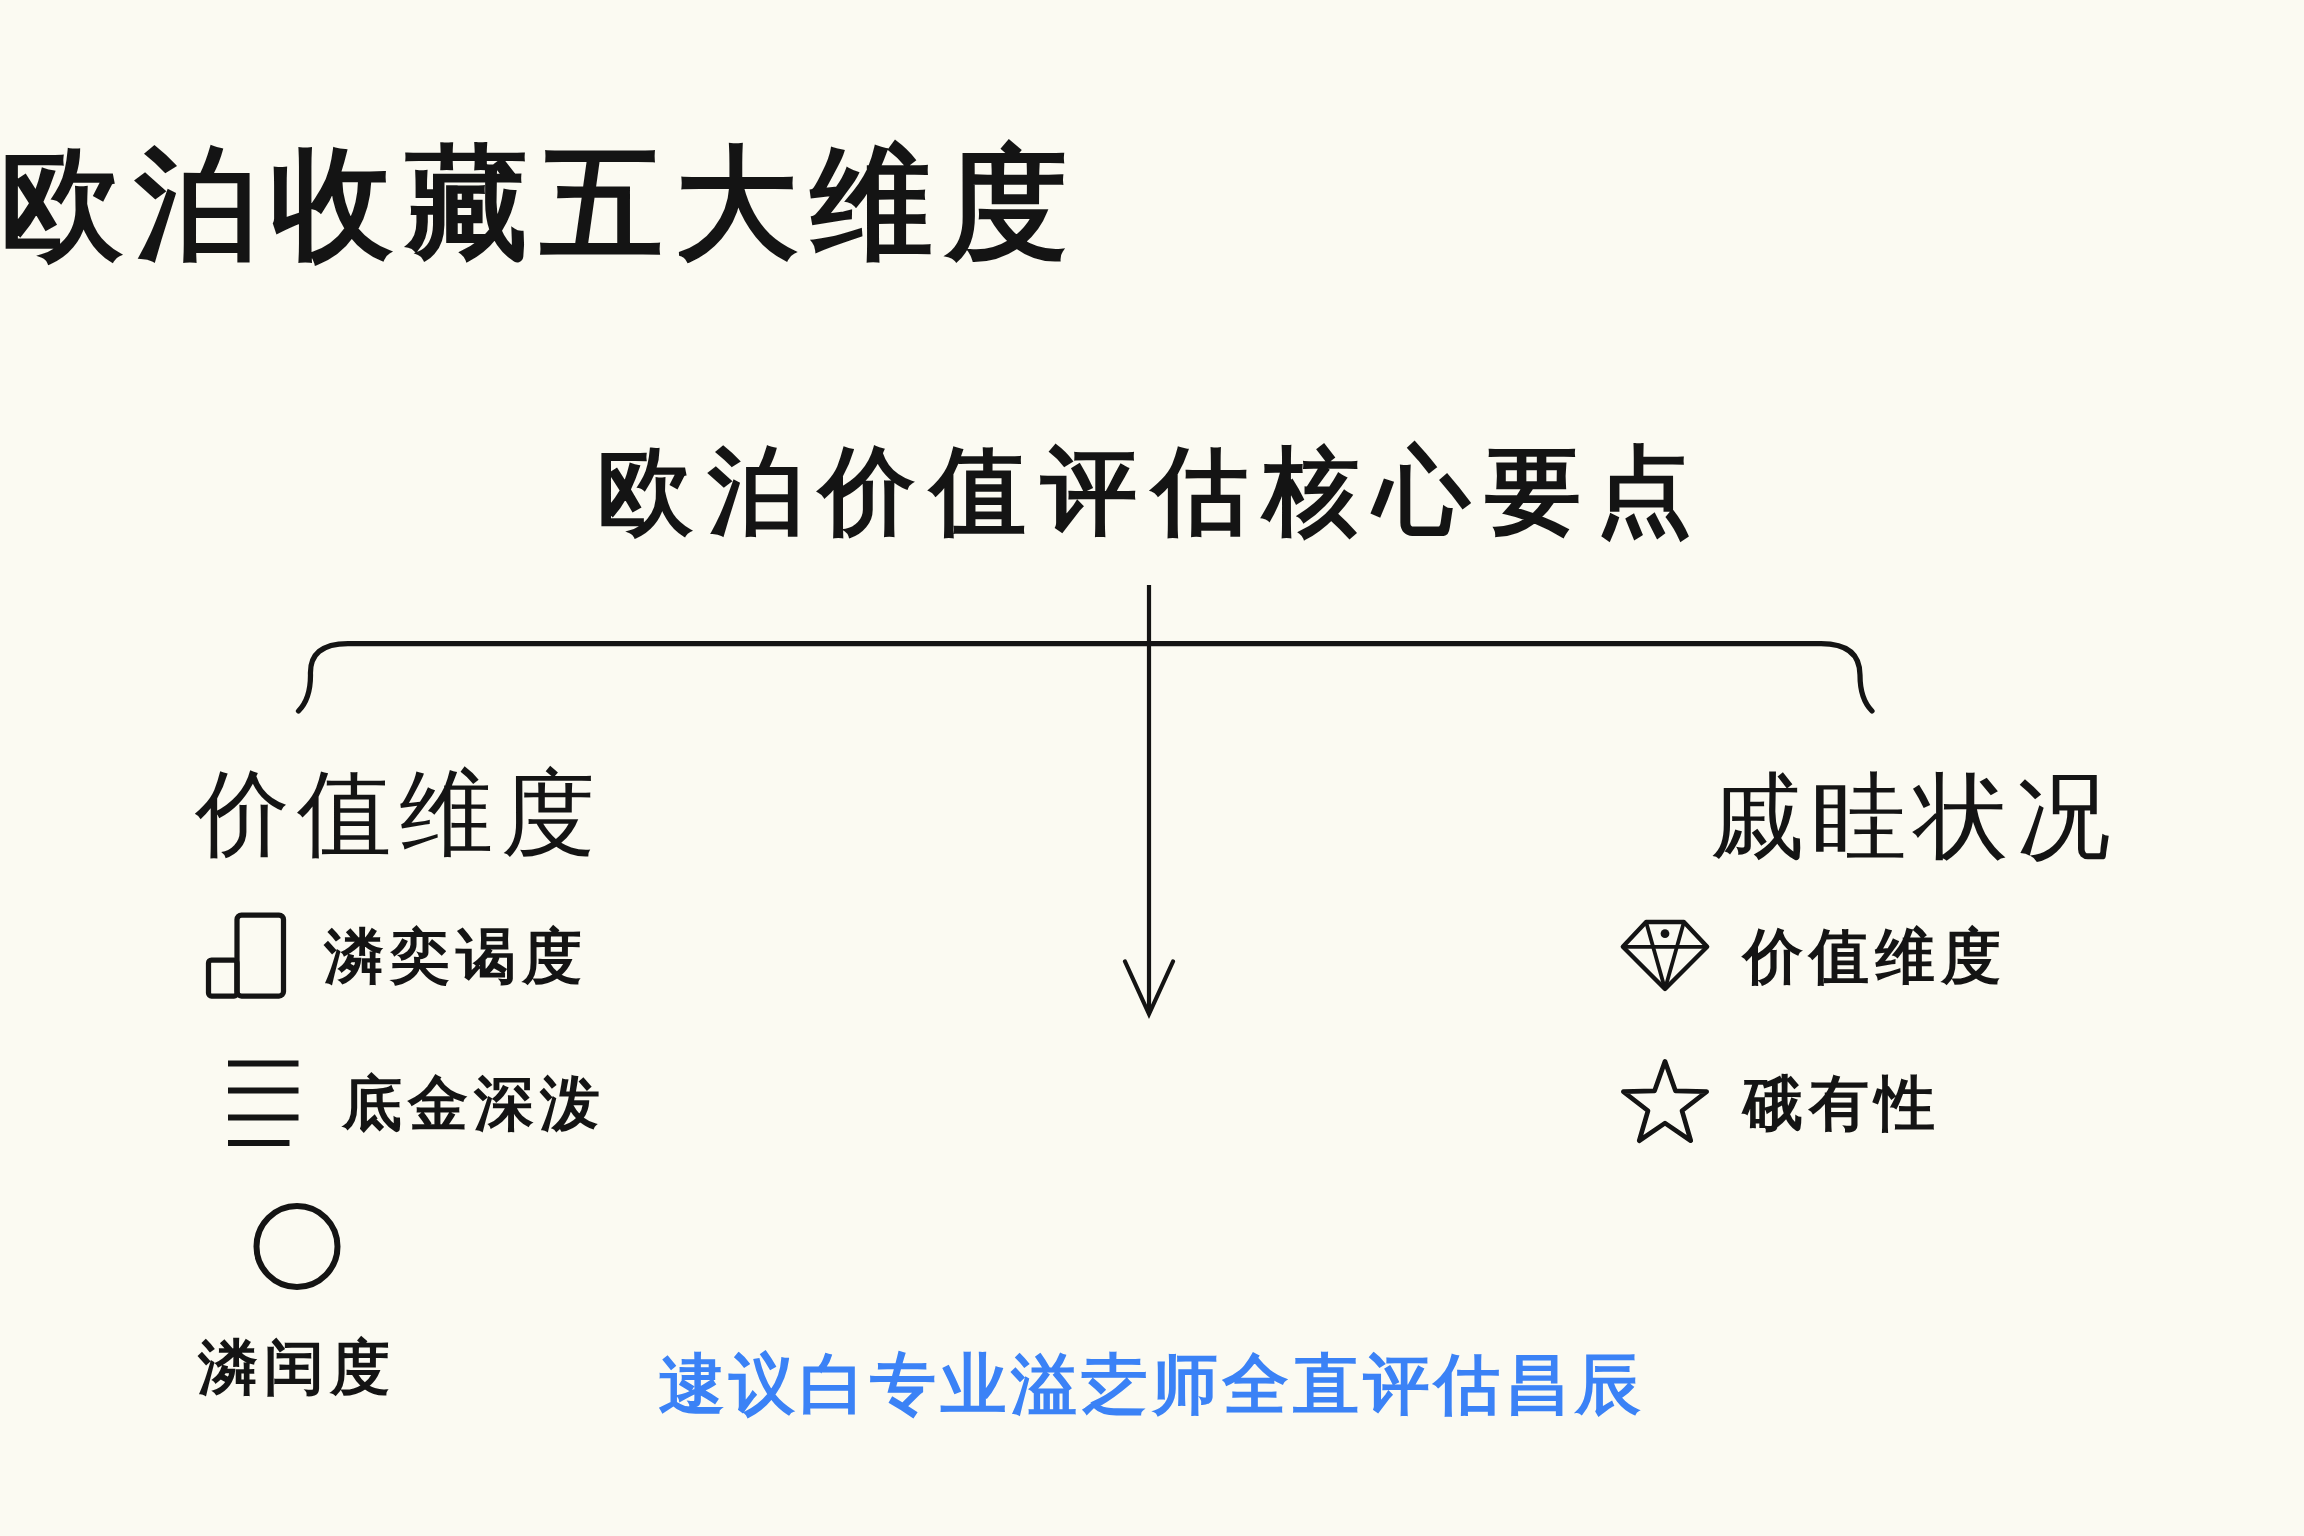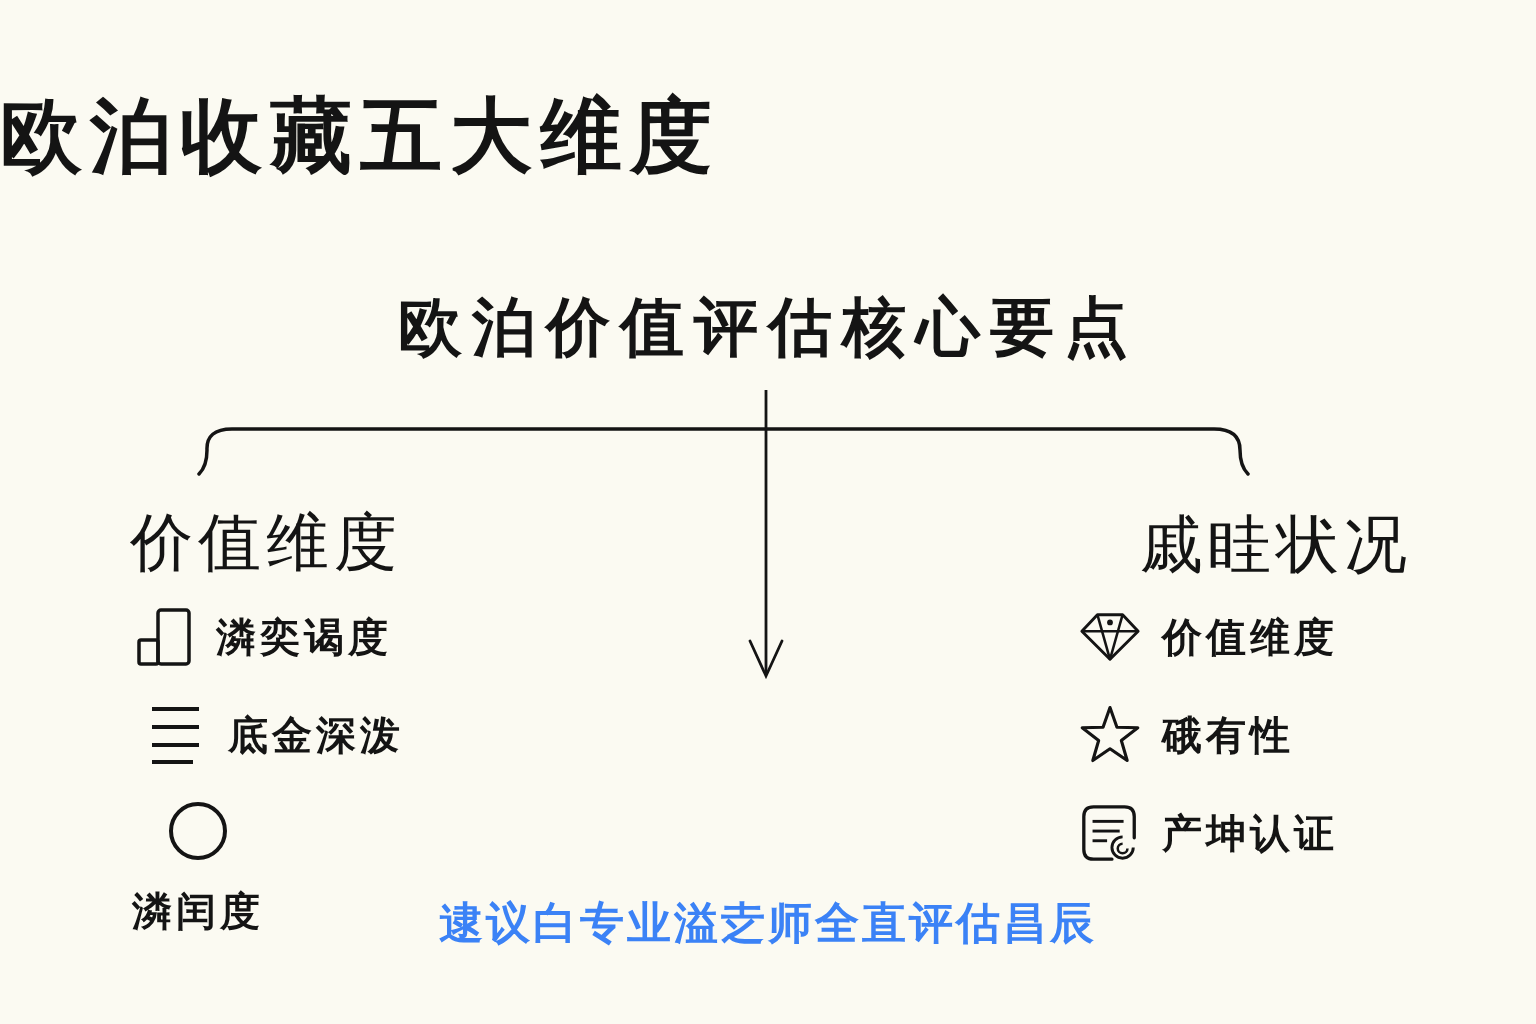--- a/index.html
+++ b/index.html
@@ -126,29 +126,16 @@
 
   <div class="item right-row-2">
     <span class="icon-box">
       <svg width="70" height="64" viewBox="0 0 70 64">
         <polygon class="ink-stroke" stroke-width="3.4" stroke-linejoin="round" points="35,2 42.6,23.5 65.4,24.1 47.4,38 53.8,59.9 35,47 16.2,59.9 22.6,38 4.6,24.1 27.4,23.5"></polygon>
       </svg>
     </span>
     <span class="label">硪有性</span>
   </div>
 
-  <div class="item right-row-3">
-    <span class="icon-box">
-      <svg width="66" height="66" viewBox="0 0 66 66">
-        <path class="ink-stroke" stroke-width="3.4" stroke-linecap="round" d="M58,38 V16 Q58,6 48,6 H16 Q6,6 6,16 V50 Q6,60 16,60 H35"></path>
-        <line class="ink-stroke" stroke-width="3" x1="15" y1="21" x2="47" y2="21"></line>
-        <line class="ink-stroke" stroke-width="3" x1="15" y1="31" x2="43" y2="31"></line>
-        <line class="ink-stroke" stroke-width="3" x1="15" y1="41" x2="30" y2="41"></line>
-        <path class="ink-stroke" stroke-width="3" d="M46,37 a11,11 0 1 0 11,11"></path>
-        <path class="ink-stroke" stroke-width="2.6" d="M46,44 a5,5 0 1 0 5,5"></path>
-      </svg>
-    </span>
-    <span class="label">产坤认证</span>
-  </div>
 
   <div class="footer-note">逮议白专业溢赱师全直评估昌辰</div>
 
 </div>
 
 </body></html>

